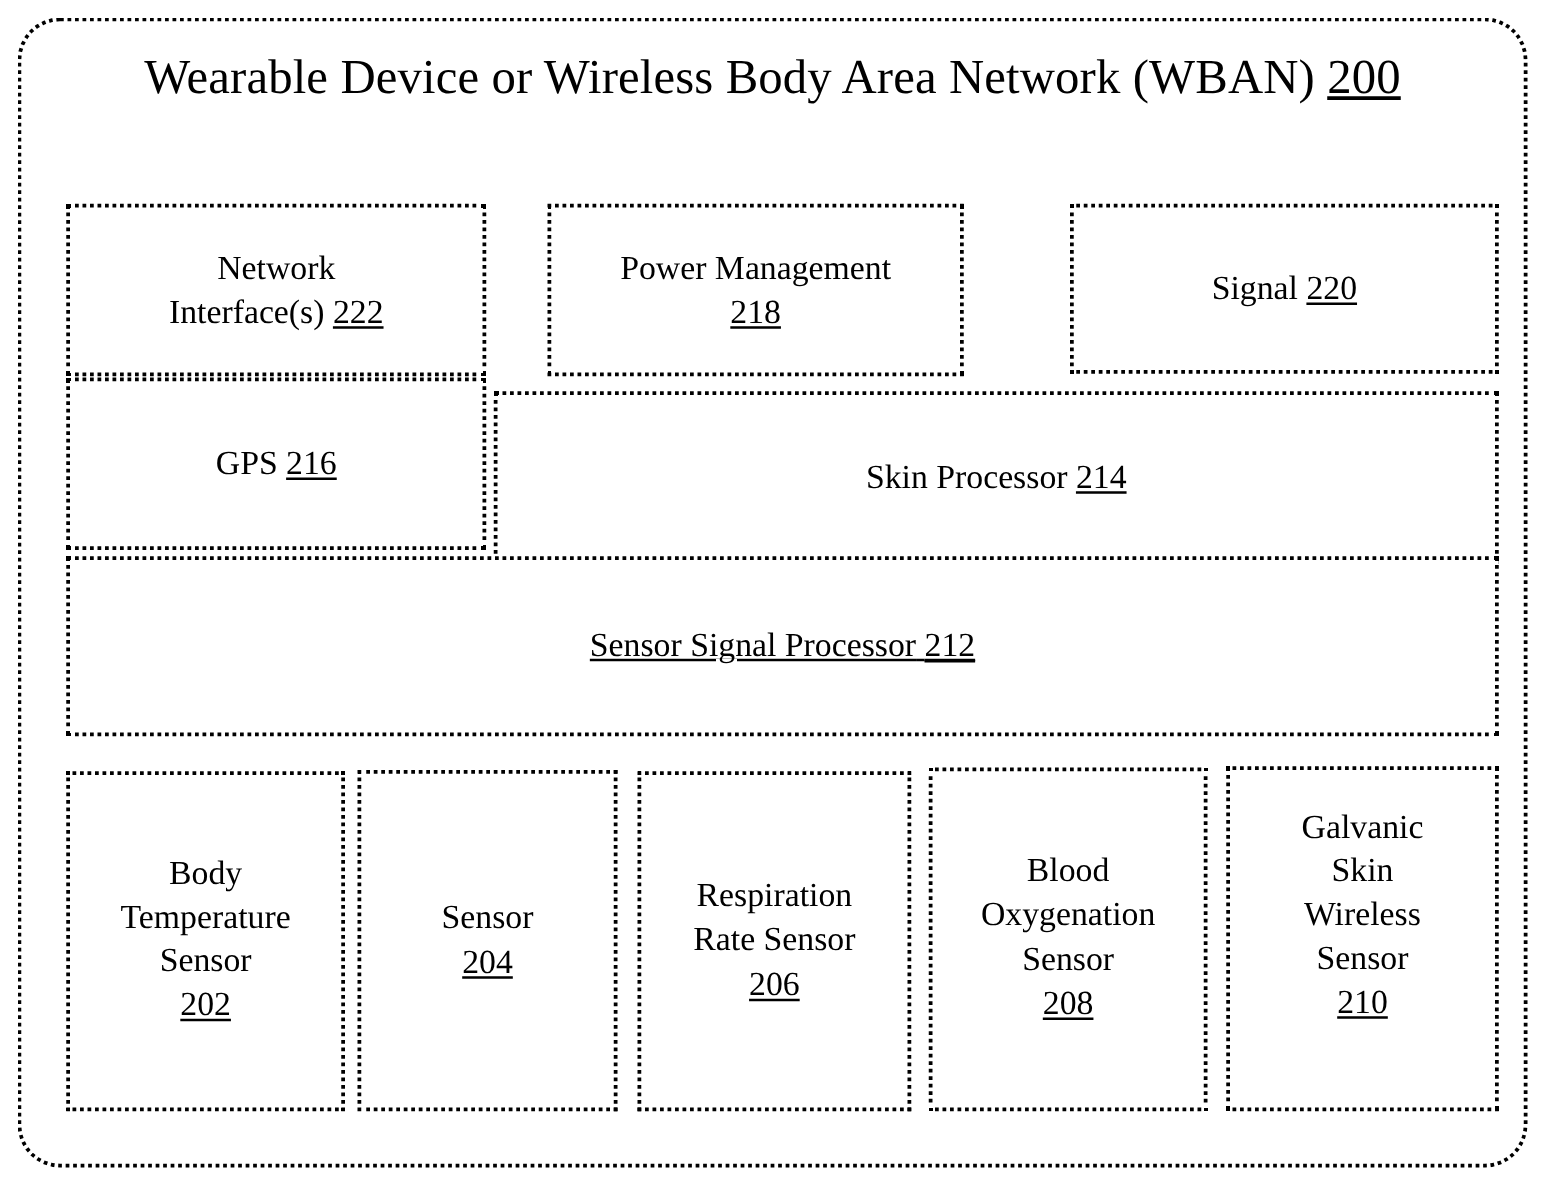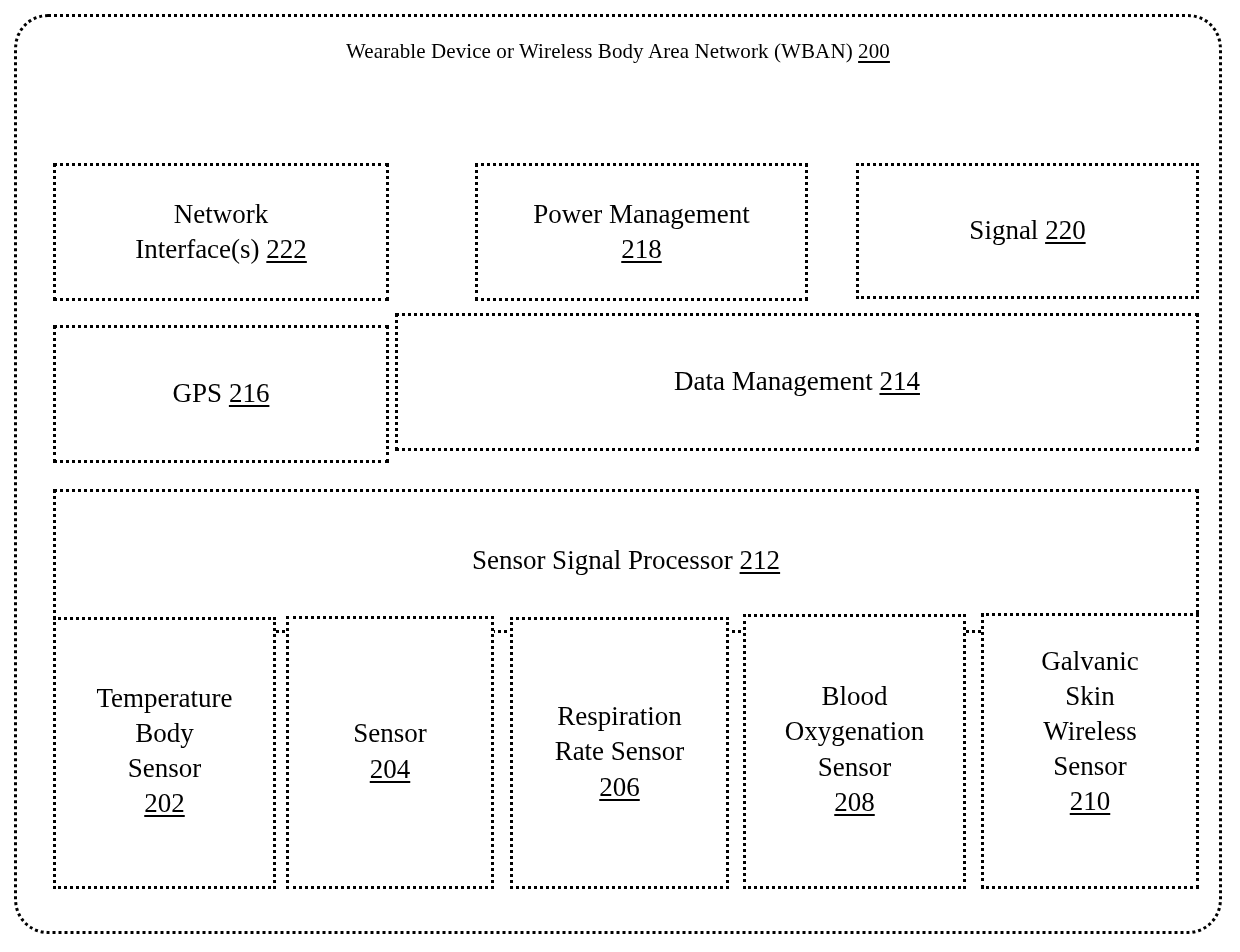--- a/index.html
+++ b/index.html
@@ -33,21 +33,21 @@
     border-radius: 34px;
     background: #ffffff;
   }
 
   .outer-title {
     position: absolute;
     left: 0;
     top: 22px;
     width: 100%;
     text-align: center;
-    font-size: 21px;
+    font-size: 39px;
     line-height: 1.18;
     letter-spacing: 0.1px;
     white-space: nowrap;
   }
 
   
   .block {
     position: absolute;
     box-sizing: border-box;
     border: 3px dotted #000000;
@@ -73,37 +73,37 @@
   .ref {
     text-decoration: underline;
     text-underline-offset: 3px;
   }
 
   
   #block-network-interfaces {
     left: 36px;   top: 146px;  width: 336px;  height: 138px;
   }
   #block-power-management {
-    left: 458px;  top: 146px;  width: 333px;  height: 138px;
+    left: 421px;  top: 146px;  width: 333px;  height: 138px;
   }
   #block-memory {
     left: 839px;  top: 146px;  width: 343px;  height: 136px;
   }
 
   
   #block-gps {
-    left: 36px;   top: 308px;  width: 336px;  height: 138px;
+    left: 36px;   top: 285px;  width: 336px;  height: 138px;
   }
   #block-data-processor {
     left: 378px;  top: 296px;  width: 804px;  height: 138px;
   }
 
   
   #block-sensor-signal-processor {
-    left: 36px;   top: 472px;  width: 1146px; height: 144px;
+    left: 36px;   top: 428px;  width: 1146px; height: 144px; text-decoration: underline;
   }
 
   
   #block-body-temperature-sensor {
     left: 36px;   top: 600px;  width: 223px;  height: 272px;
   }
   #block-heart-rate-sensor {
     left: 269px;  top: 599px;  width: 208px;  height: 273px;
   }
   #block-respiration-rate-sensor {
@@ -154,34 +154,34 @@
     </div>
 
     <div class="block" id="block-gps">
       <span class="label">
         <span class="line"><span>GPS</span><span>&nbsp;</span><span class="ref">216</span></span>
       </span>
     </div>
 
     <div class="block" id="block-data-processor">
       <span class="label">
-        <span class="line"><span>Data Management</span><span>&nbsp;</span><span class="ref">214</span></span>
+        <span class="line"><span>Skin Processor</span><span>&nbsp;</span><span class="ref">214</span></span>
       </span>
     </div>
 
     <div class="block" id="block-sensor-signal-processor">
       <span class="label">
         <span class="line"><span>Sensor Signal Processor</span><span>&nbsp;</span><span class="ref">212</span></span>
       </span>
     </div>
 
     <div class="block sensor" id="block-body-temperature-sensor">
       <span class="label">
+        <span class="line">Body</span>
         <span class="line">Temperature</span>
-        <span class="line">Body</span>
         <span class="line">Sensor</span>
         <span class="line ref">202</span>
       </span>
     </div>
 
     <div class="block sensor" id="block-heart-rate-sensor">
       <span class="label">
         <span class="line">Sensor</span>
         <span class="line ref">204</span>
       </span>

